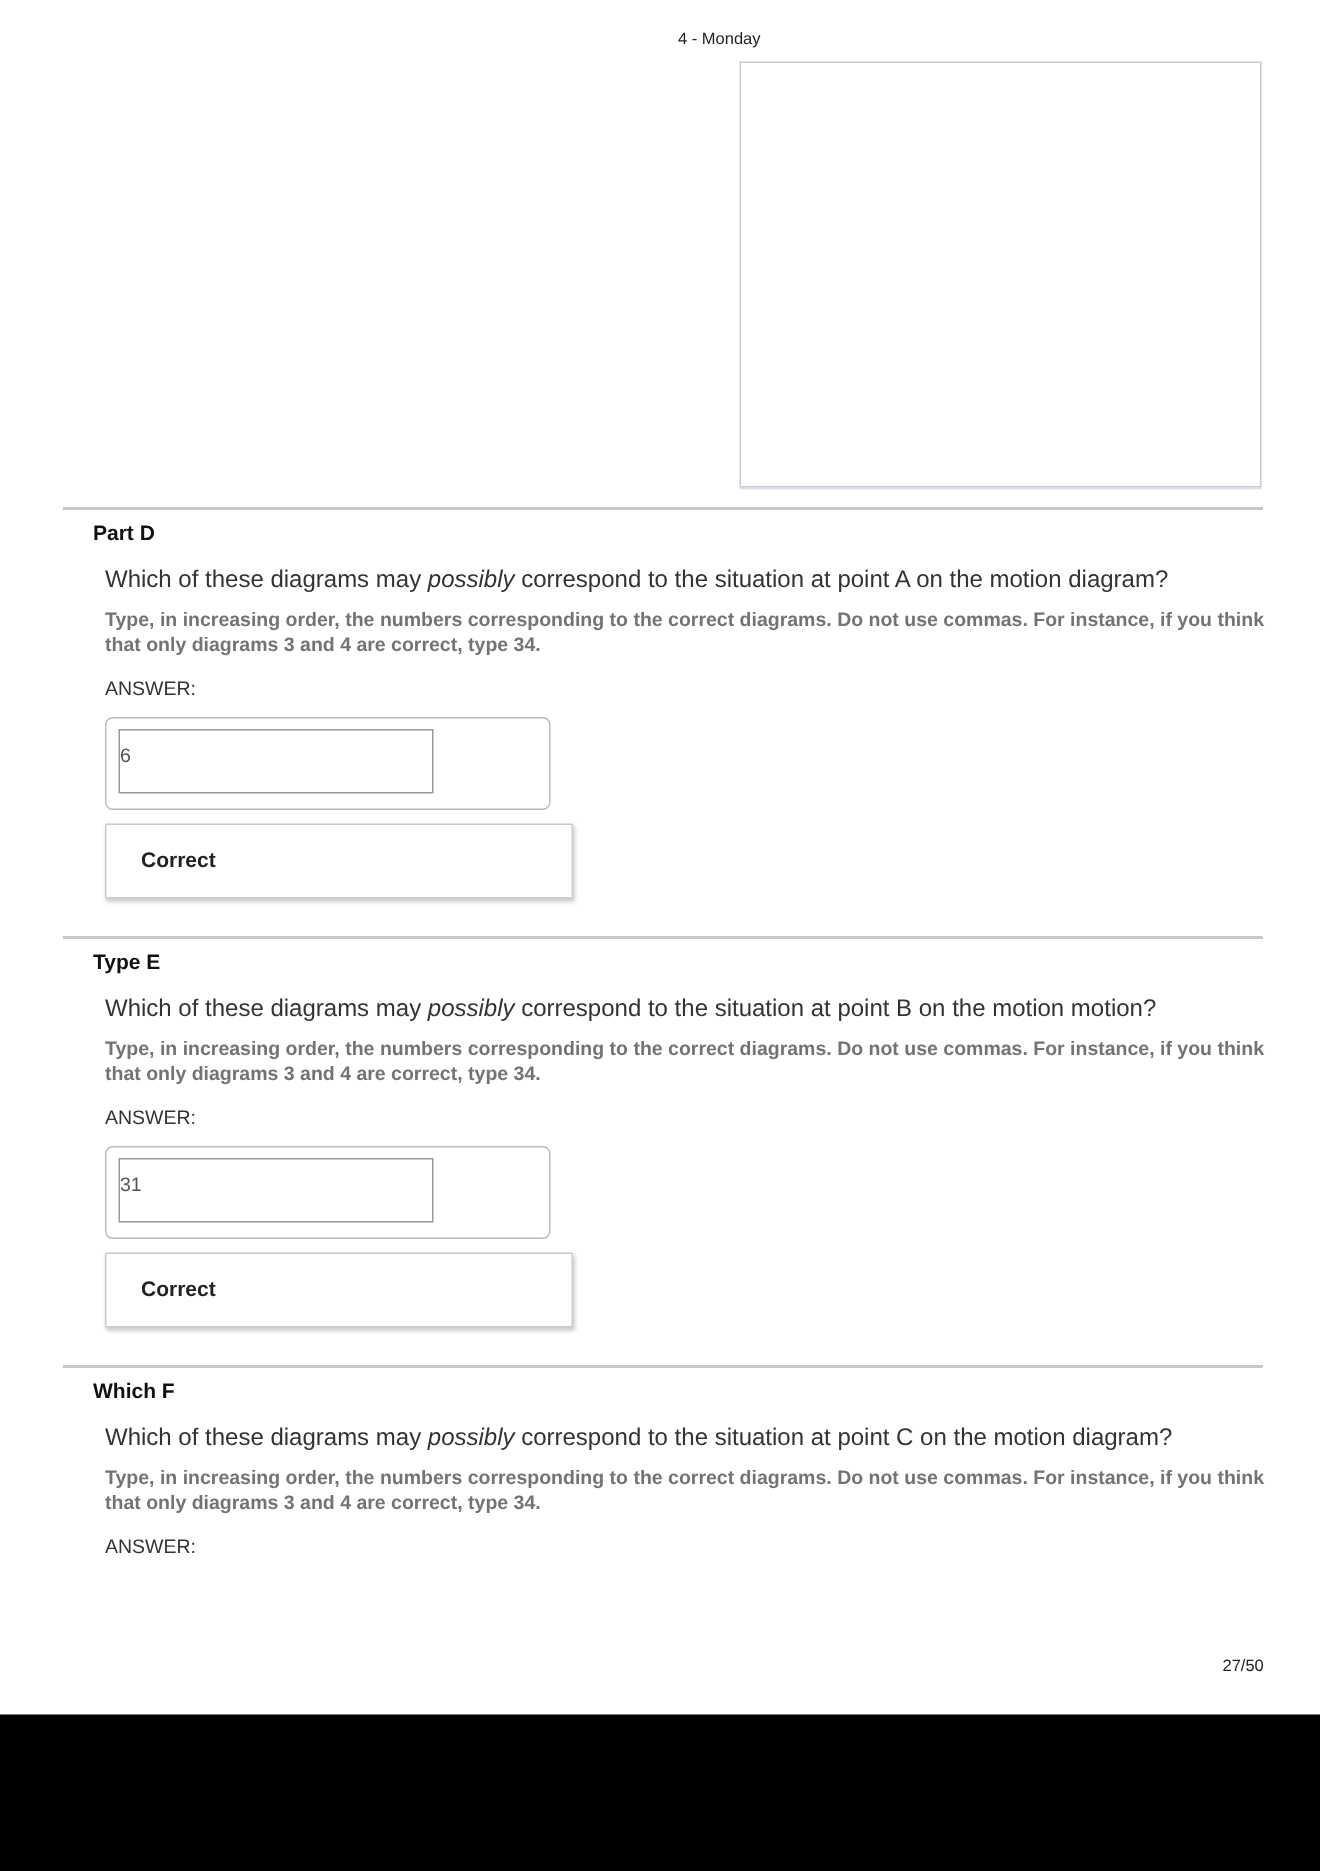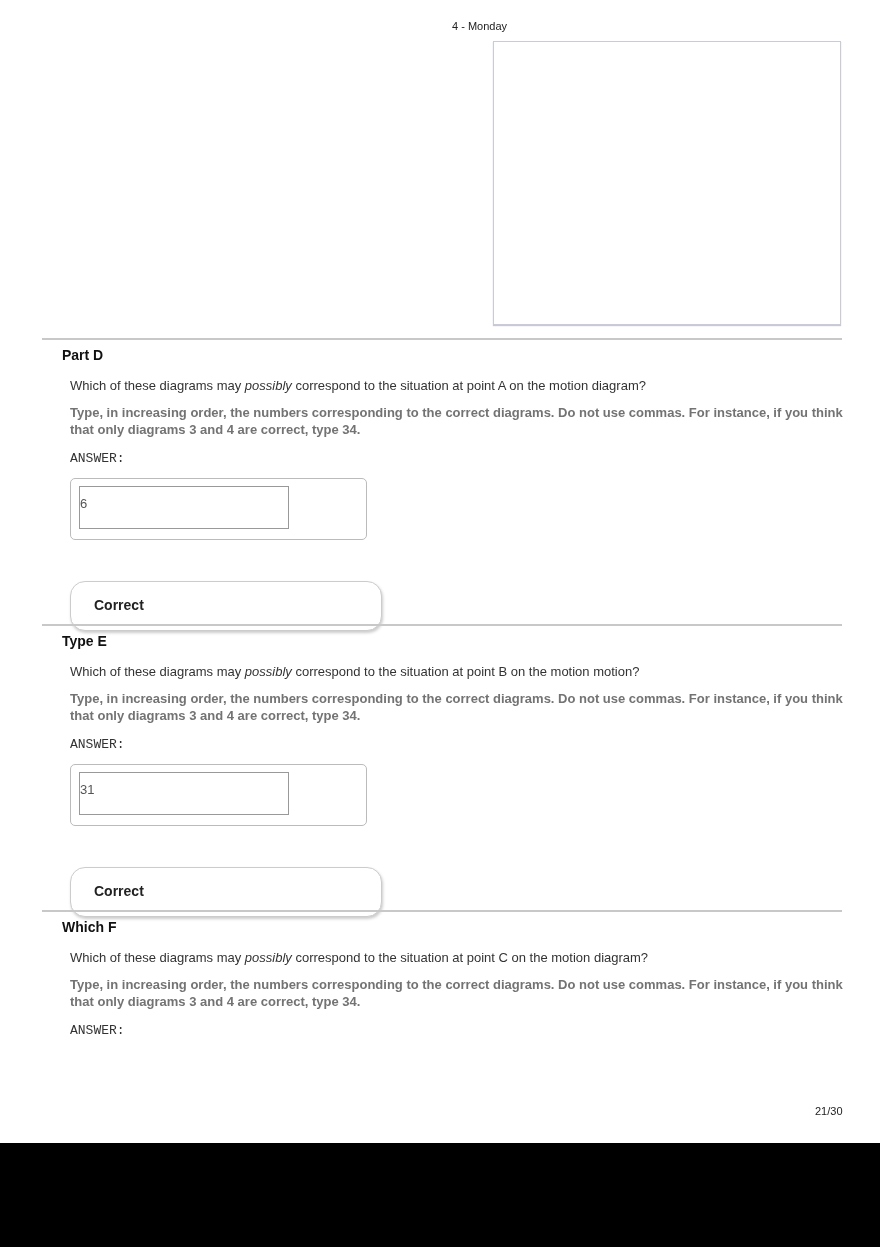--- a/index.html
+++ b/index.html
@@ -12,39 +12,38 @@
     .page { position: absolute; left: 0; top: 0; width: 880px; height: 1143px; background: #fff; }
     .footer-black { position: absolute; left: 0; top: 1143px; width: 880px; height: 104px; background: #000; }
     .header-title { position: absolute; left: 452px; top: 20px; font-size: 11px; color: #222; }
     .image-box {
       position: absolute; left: 493px; top: 41px; width: 346px; height: 282px;
       border: 1px solid #c9cbd6; box-shadow: 0 1px 1px #c8c8d8; background: #fff;
     }
     .part { position: absolute; left: 0; width: 880px; }
     .part-rule { position: absolute; left: 42px; width: 800px; height: 2px; background: #c8c8c8; top: 0; }
     .part-title { position: absolute; left: 42px; top: 9px; font-size: 14px; font-weight: bold; color: #111; margin-left: 20px; }
-    .question { position: absolute; left: 70px; top: 40px; font-size: 13px; color: #333; white-space: nowrap; }
+    .question { position: absolute; left: 70px; top: 40px; font-size: 16px; color: #333; white-space: nowrap; }
     .question em { font-style: italic; }
     .instruction { position: absolute; left: 70px; top: 66px; width: 775px; font-size: 13px; font-weight: bold; color: #737373; line-height: 17px; }
-    .answer-label { position: absolute; left: 70px; top: 113px; font-size: 13px; color: #333; font-family: Liberation Mono, monospace; }
+    .answer-label { position: absolute; left: 70px; top: 113px; font-size: 13px; color: #333; }
     .answer-box {
       position: absolute; left: 70px; top: 140px; width: 295px; height: 60px;
       border: 1px solid #bbb; border-radius: 5px; background: #fff;
     }
     .answer-input {
       position: absolute; left: 8px; top: 7px; width: 210px; height: 43px;
       border: 1px solid #999; background: #fff; font-size: 13px; color: #555;
       padding: 0; margin: 0; box-sizing: border-box; font-family: "Liberation Sans", sans-serif;
     }
     .answer-input span { position: absolute; left: 0; top: 9px; }
     .feedback-box {
       position: absolute; left: 70px; top: 211px; width: 310px; height: 48px;
-      border: 1px solid #ccc; border-radius: 15px; background: #fff;
+      border: 1px solid #ccc; border-radius: 1px; background: #fff;
       box-shadow: 1px 2px 3px #ccc;
-      margin-top: 32px;
     }
     .feedback-text { position: absolute; left: 23px; top: 15px; font-size: 14px; font-weight: bold; color: #222; }
     .page-number { position: absolute; left: 815px; top: 1105px; font-size: 11px; color: #222; }
   </style>
 </head>
 <body>
 
 <div class="page">
   <div class="header-title">4 - Monday</div>
   <div class="image-box"></div>
@@ -82,16 +81,16 @@
   </div>
 
   <div class="part" style="top:910px;">
     <div class="part-rule"></div>
     <div class="part-title">Which F</div>
     <div class="question"><span>Which of these diagrams may </span><em>possibly</em><span> correspond to the situation at point C on the motion diagram?</span></div>
     <div class="instruction">Type, in increasing order, the numbers corresponding to the correct diagrams. Do not use commas. For instance, if you think that only diagrams 3 and 4 are correct, type 34.</div>
     <div class="answer-label">ANSWER:</div>
   </div>
 
-  <div class="page-number">21/30</div>
+  <div class="page-number">27/50</div>
 </div>
 
 <div class="footer-black"></div>
 
 </body></html>

